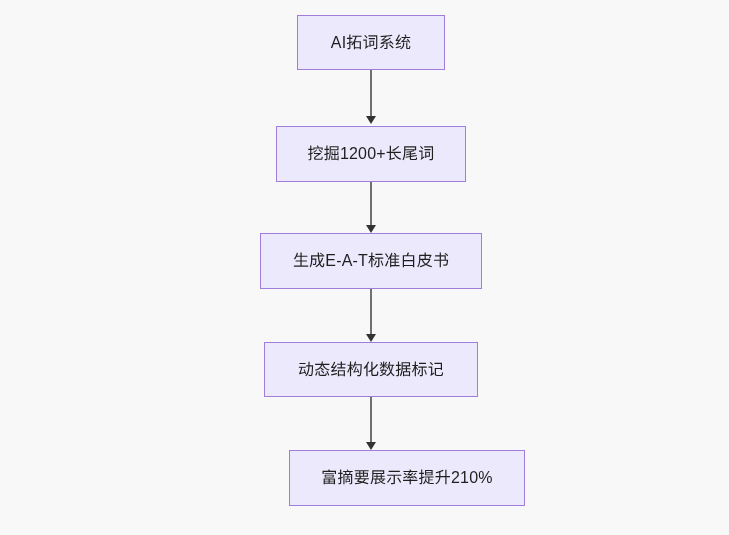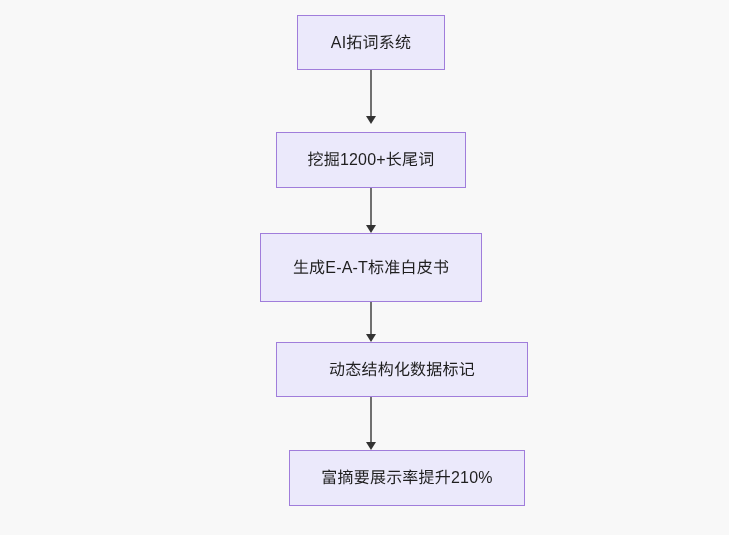--- a/index.html
+++ b/index.html
@@ -39,23 +39,23 @@
     line-height: 1.2;
     color: #1f1f1f;
     letter-spacing: 0.2px;
     white-space: nowrap;
     text-align: left;
     -webkit-font-smoothing: antialiased;
   }
 
   
   .node-n1 { left: 297px; top: 15px;  width: 148px; height: 55px; }
-  .node-n2 { left: 276px; top: 132px; width: 190px; height: 56px; }
-  .node-n3 { left: 260px; top: 233px; width: 222px; height: 69px; }
-  .node-n4 { left: 276px; top: 342px; width: 252px; height: 55px; }
+  .node-n2 { left: 276px; top: 126px; width: 190px; height: 56px; }
+  .node-n3 { left: 260px; top: 233px; width: 222px; height: 56px; }
+  .node-n4 { left: 264px; top: 342px; width: 214px; height: 55px; }
   .node-n5 { left: 253px; top: 450px; width: 236px; height: 56px; margin-left: 36px; }
 
   
   .connector {
     position: absolute;
     z-index: 1;
   }
   .connector-line {
     position: absolute;
     left: 0;

